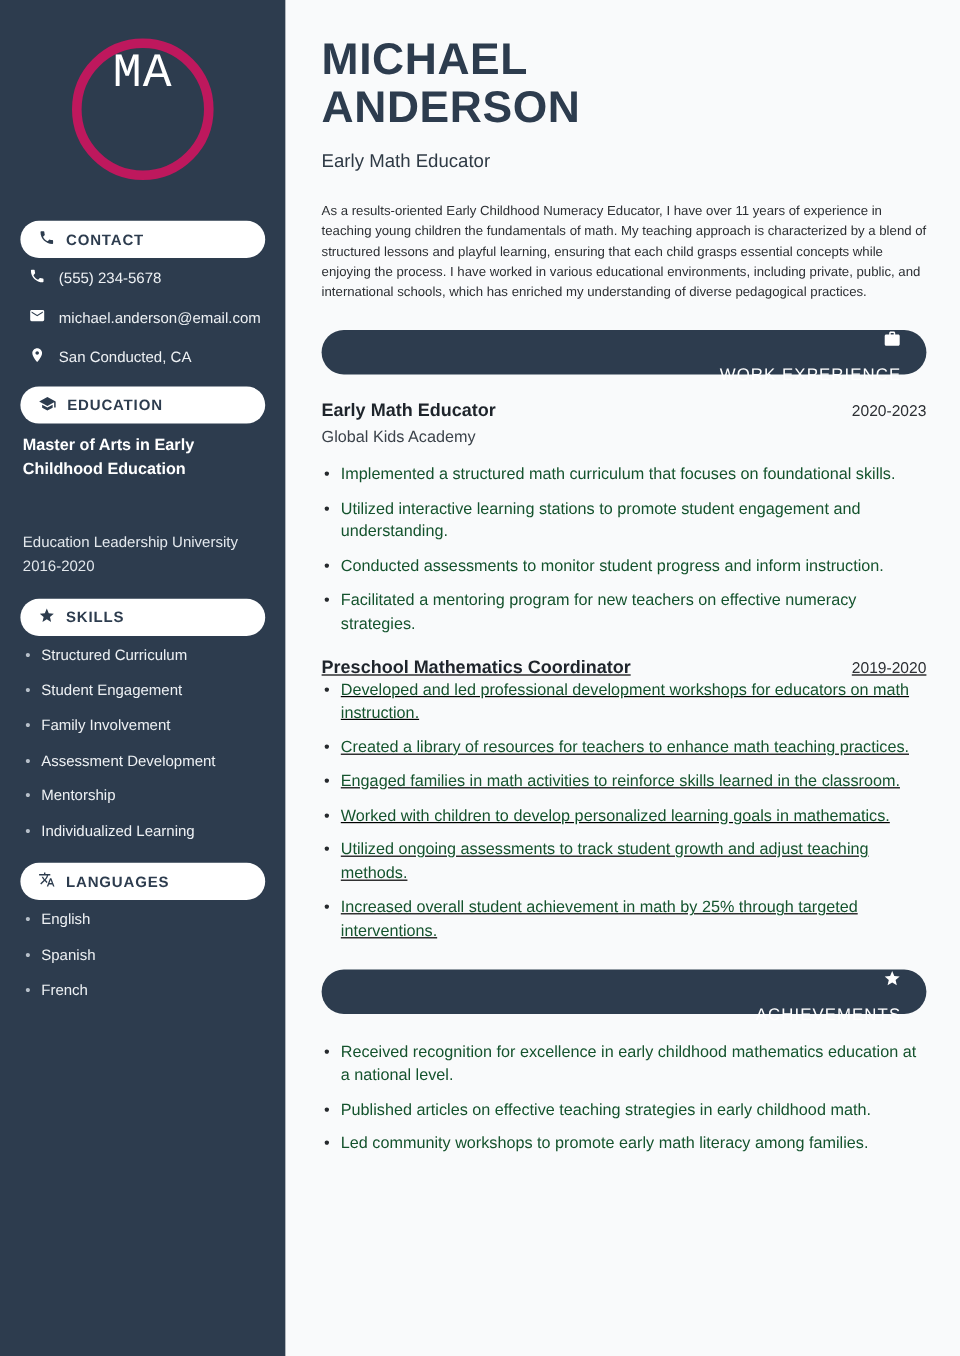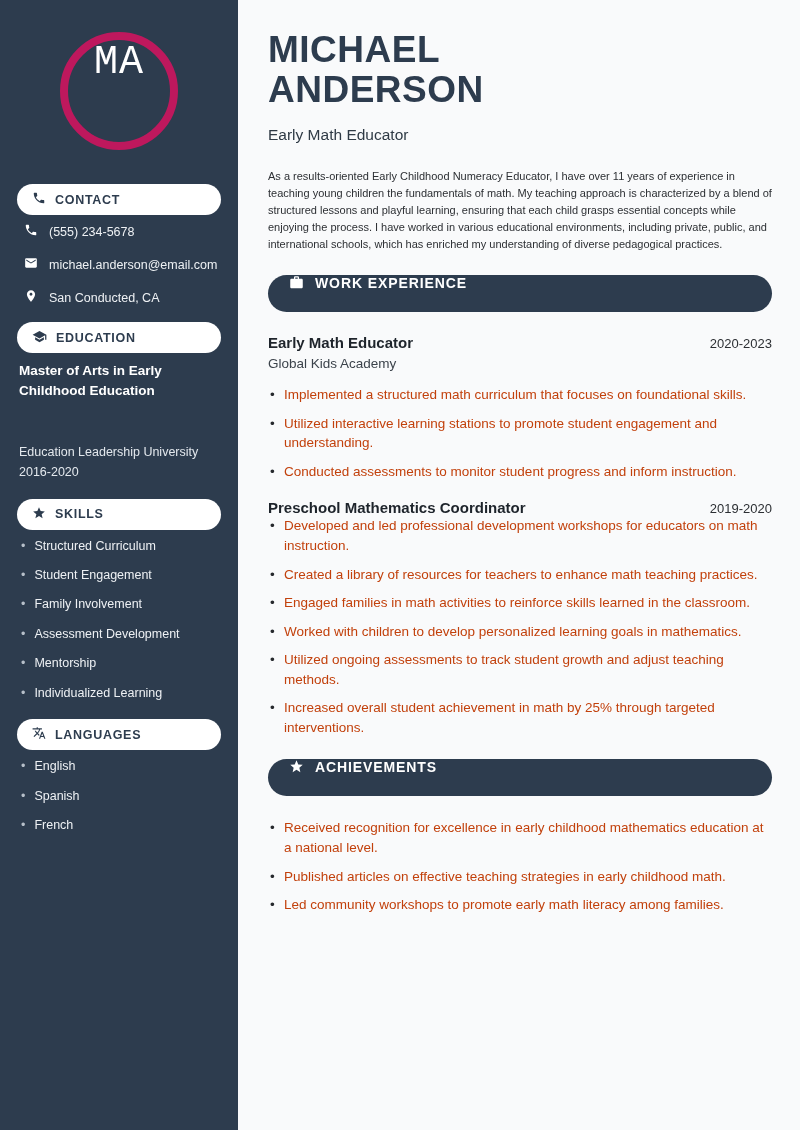--- a/index.html
+++ b/index.html
@@ -31,32 +31,32 @@
   .side-list li { display:flex; gap:9px; font-size:12.5px; color:#eef1f4; margin-bottom:12.5px; line-height:1.35; }
   .side-list li .dot { color:#b7c0ca; }
 
   
   .main { flex:1; background:#f9fafb; padding:30px 28px 30px 30px; }
   .name-block { color:#2d3c4e; font-weight:700; font-size:37px; line-height:1.08; letter-spacing:0.5px; }
   .job-subtitle { font-size:15.5px; color:#2f3a45; margin-top:16px; }
   .summary { font-size:11px; line-height:1.55; color:#2c2f33; margin-top:24px; }
 
   .section-pill { background:#2d3c4e; color:#ffffff; border-radius:20px; height:37px;
-                  display:flex; align-items:flex-start; gap:11px; padding:0 21px;
-                  font-weight:700; font-size:14px; letter-spacing:0.9px; margin:22px 0 22px; }
+                  display:flex; align-items:flex-end; gap:11px; padding:0 21px;
+                  font-weight:400; font-size:14px; letter-spacing:0.9px; margin:22px 0 22px;flex-direction:column; }
   .section-pill svg { flex-shrink:0; }
 
   .job-head { display:flex; justify-content:space-between; align-items:baseline; }
   .job-title { font-weight:700; font-size:15px; color:#1e242b; }
   .job-dates { font-size:13px; color:#2c2f33; }
   .company { font-size:13.5px; color:#3c434b; margin:5px 0 14px; }
 
   .main-bullets { list-style:none; margin:0 0 14px; }
   .main-bullets li { position:relative; padding-left:16px; font-size:13.5px; line-height:1.45;
-                     color:#c2410c; margin-bottom:9px; }
+                     color:#14532d; margin-bottom:9px; }
   .main-bullets li::before { content:"\2022"; position:absolute; left:2px; color:#26292d; }
 
   .ach-pill { margin-top:22px;gap:11px; }
 </style>
 </head>
 <body>
 
 <div class="page">
 
   <aside class="sidebar">
@@ -201,24 +201,25 @@
     <section>
       <div class="job-head">
         <span class="job-title">Early Math Educator</span>
         <span class="job-dates">2020-2023</span>
       </div>
       <div class="company">Global Kids Academy</div>
       <ul class="main-bullets">
         <li>Implemented a structured math curriculum that focuses on foundational skills.</li>
         <li>Utilized interactive learning stations to promote student engagement and understanding.</li>
         <li>Conducted assessments to monitor student progress and inform instruction.</li>
+        <li>Facilitated a mentoring program for new teachers on effective numeracy strategies.</li>
       </ul>
     </section>
 
-    <section style="margin-top:18px;">
+    <section style="margin-top:18px;text-decoration:underline;">
       <div class="job-head">
         <span class="job-title">Preschool Mathematics Coordinator</span>
         <span class="job-dates">2019-2020</span>
       </div>
       <ul class="main-bullets">
         <li>Developed and led professional development workshops for educators on math instruction.</li>
         <li>Created a library of resources for teachers to enhance math teaching practices.</li>
         <li>Engaged families in math activities to reinforce skills learned in the classroom.</li>
         <li>Worked with children to develop personalized learning goals in mathematics.</li>
         <li>Utilized ongoing assessments to track student growth and adjust teaching methods.</li>

